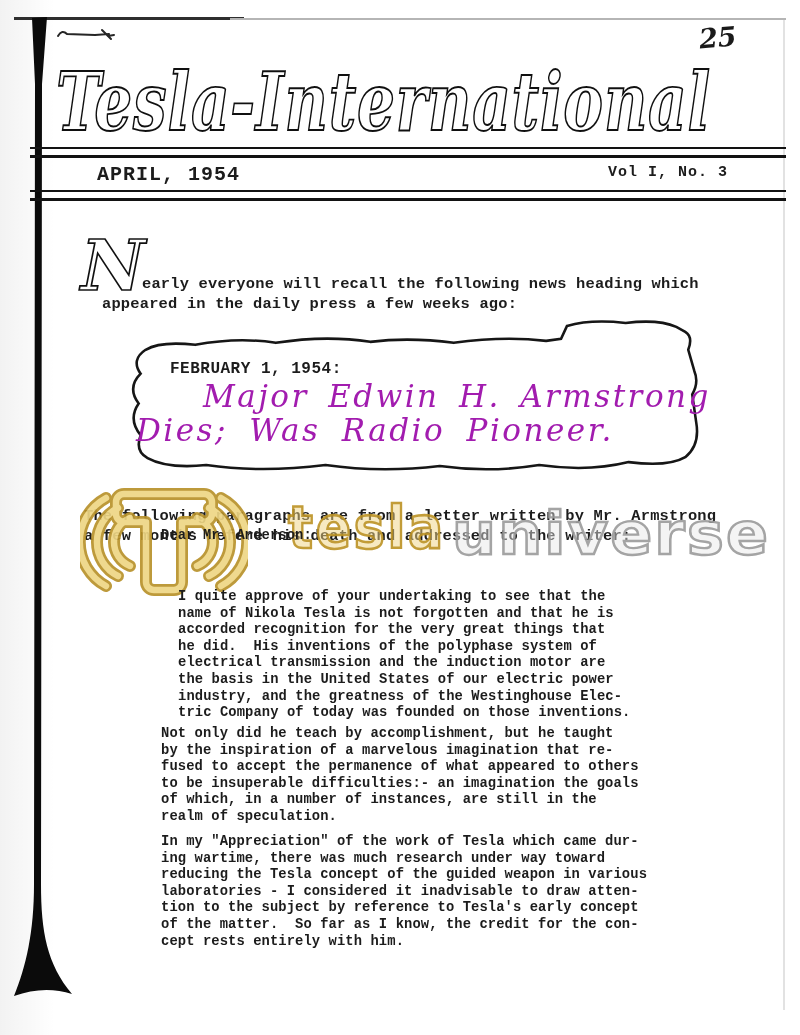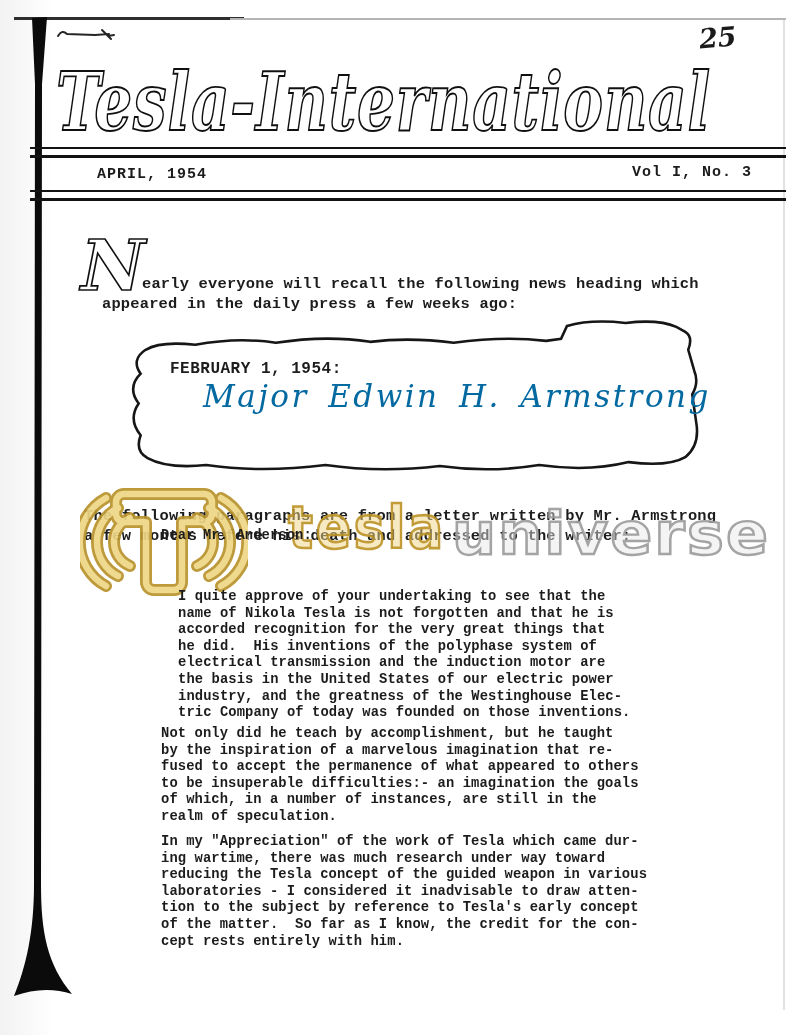--- a/index.html
+++ b/index.html
@@ -8,21 +8,21 @@
     background:#ffffff;overflow:hidden;
     font-family:"Liberation Mono",monospace;color:#1b1b1b;
   }
   .abs{position:absolute;}
   .tw{font-family:"Liberation Mono",monospace;font-weight:700;white-space:pre;color:#1c1c1c;}
   .tw-lg{font-size:15.4px;line-height:20px;letter-spacing:.2px;}
   .tw-sm{font-size:13.8px;line-height:16.6px;letter-spacing:.1px;}
   .rule{position:absolute;left:30px;width:756px;background:#121212;}
   .headline{
     font-family:"DejaVu Serif","Liberation Serif",serif;font-style:italic;
-    color:#0369a1;white-space:pre;
+    color:#a21caf;white-space:pre;
   }
   .wm{pointer-events:none;}
   .edge-shade{position:absolute;left:0;top:0;width:55px;height:1035px;
     background:linear-gradient(90deg,rgba(0,0,0,.05),rgba(0,0,0,0));}
   svg{display:block;}
 </style>
 </head>
 <body>
 
 <div class="page">
@@ -42,36 +42,37 @@
   </svg>
 
   <div class="abs" style="left:699px;top:22px;font-family:'DejaVu Serif',serif;font-style:italic;font-weight:bold;font-size:27px;color:#1a1a1a;transform:rotate(-5deg);">25</div>
 
   <svg class="abs" style="left:38px;top:46px;" width="700" height="108" viewBox="0 0 700 108">
     <text x="18" y="84" font-family="DejaVu Serif, serif" font-style="italic" font-weight="bold" font-size="80" fill="#ffffff" stroke="#101010" stroke-width="1.9" letter-spacing="1" textLength="655" lengthAdjust="spacingAndGlyphs">Tesla-International</text>
   </svg>
 
   <div class="rule" style="top:147px;height:2px;"></div>
   <div class="rule" style="top:155px;height:3px;"></div>
-  <div class="abs tw tw-lg" style="left:97px;top:165px;font-size:15px;letter-spacing:1px;">APRIL, 1954</div>
-  <div class="abs tw tw-lg" style="left:632px;top:163px;font-size:15px;letter-spacing:1px;">Vol I, No. 3</div>
+  <div class="abs tw tw-lg" style="left:97px;top:165px;font-size:20px;letter-spacing:1px;">APRIL, 1954</div>
+  <div class="abs tw tw-lg" style="left:608px;top:163px;font-size:15px;letter-spacing:1px;">Vol I, No. 3</div>
   <div class="rule" style="top:190px;height:2px;"></div>
   <div class="rule" style="top:198px;height:3px;"></div>
 
   <svg class="abs" style="left:78px;top:228px;" width="76" height="80" viewBox="0 0 76 80">
     <text x="3" y="62" font-family="DejaVu Serif, serif" font-style="italic" font-weight="bold" font-size="70" fill="#ffffff" stroke="#101010" stroke-width="1.7">N</text>
   </svg>
   <div class="abs tw tw-lg" style="left:102px;top:294px;">appeared in the daily press a few weeks ago:</div>
   <div class="abs tw tw-lg" style="left:142px;top:274px;">early everyone will recall the following news heading which</div>
 
   <svg class="abs" style="left:112px;top:317px;" width="590" height="162" viewBox="0 0 590 163">
     <path d="M435,24 L450,22 L456,9 Q480,2 515,6 Q548,2 566,10 L575,15 Q583,20 578,33 L584,54 Q589,66 582,78 L586,106 Q590,129 575,141 Q558,151 518,146 Q478,156 428,149 Q378,157 328,150 Q268,157 213,149 Q148,157 93,149 Q54,153 34,142 Q21,135 27,119 Q14,103 25,87 Q13,71 27,57 Q17,43 32,33 Q47,24 82,28 Q125,20 163,26 Q213,18 258,25 Q298,20 342,26 Q392,19 435,24 Z" fill="#ffffff" stroke="#161616" stroke-width="2.6"></path>
   </svg>
   <div class="abs tw" style="left:170px;top:360px;font-size:16px;letter-spacing:.5px;">FEBRUARY 1, 1954:</div>
   <div class="abs headline" style="left:203px;top:378px;font-size:31px;letter-spacing:2.5px;word-spacing:7px;">Major Edwin H. Armstrong</div>
+  <div class="abs headline" style="left:136px;top:412px;font-size:31px;letter-spacing:2.5px;word-spacing:9px;">Dies; Was Radio Pioneer.</div>
 
   <div class="abs tw tw-lg" style="left:84px;top:506px;">The following paragraphs are from a letter written by Mr. Armstrong</div>
   <div class="abs tw tw-lg" style="left:84px;top:526px;">a few months before his death and addressed to the writer:</div>
 
   <div class="abs wm" style="left:0;top:0;width:640px;height:1035px;opacity:.92;padding-left:14px;">
 
     <svg class="abs" style="left:80px;top:482px;" width="168" height="122" viewBox="0 0 168 122">
       <g fill="none" stroke-linecap="round" stroke-linejoin="round">
         <g stroke="#b8912a" stroke-width="12">
           <path d="M26,16 A50,50 0 0 0 26,104"></path>

